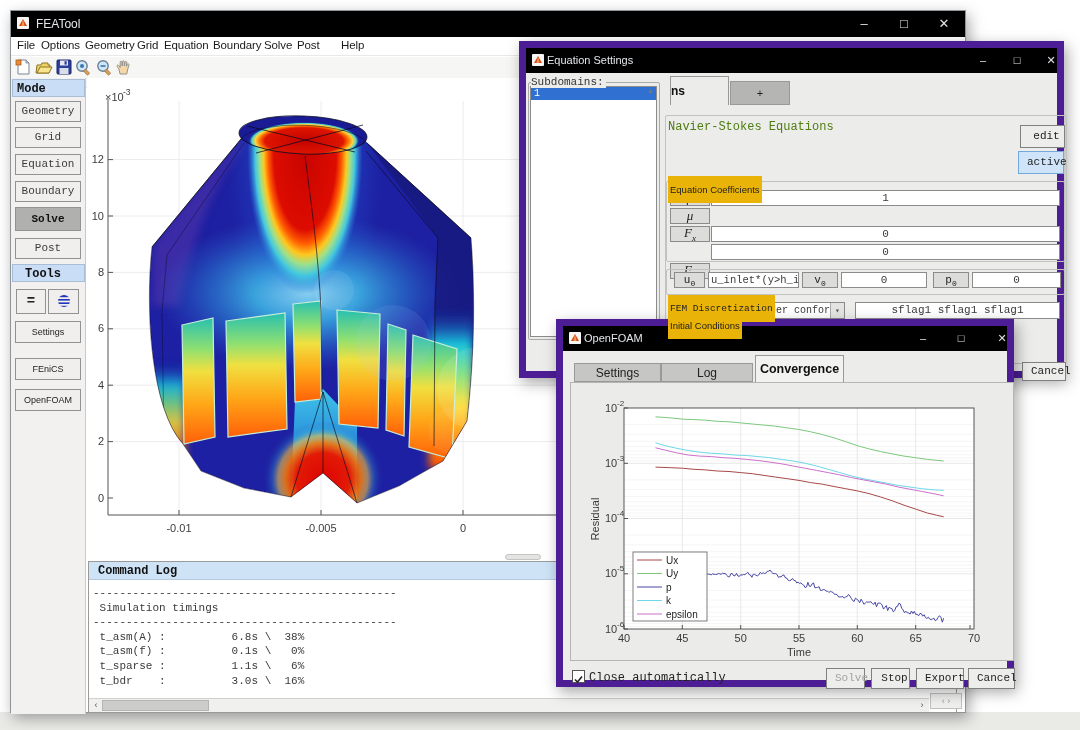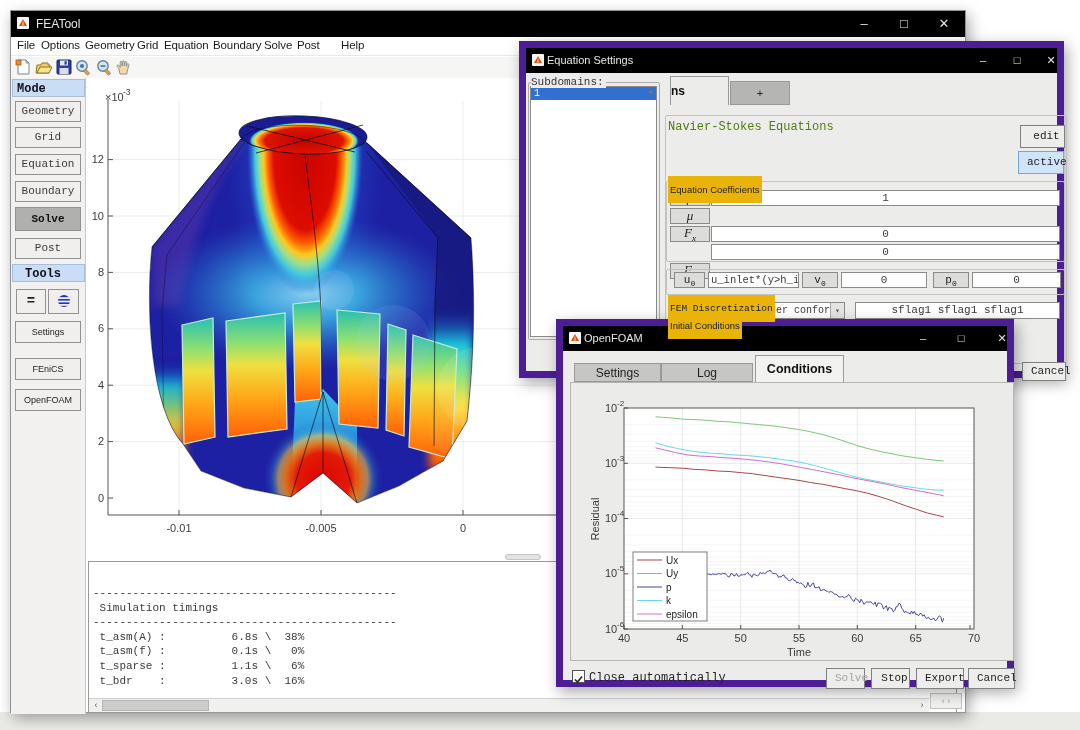--- a/index.html
+++ b/index.html
@@ -309,20 +309,21 @@
     </g>
     <g fill="none" stroke="#0a0a20" stroke-opacity="0.75" stroke-width="1">
       <ellipse cx="302" cy="134" rx="64" ry="19" transform="rotate(2 302 134)"></ellipse>
       <path d="M246,125 L354,151 M362,124 L255,152"></path>
       <path d="M240,138 L151,246 M366,142 L470,237"></path>
       <path d="M240,138 A64,19 2 0 1 366,142 L470,237 C474,290 474,350 466,420 L442,460 L398,485 L356,502 L322,472 L290,496 L243,487 L200,470 L182,443 C150,408 144,310 151,246 Z" stroke-opacity="0.5"></path>
     </g>
   </svg>
   </div>
   <div id="cmdlog">
+    <div id="cmdloghead">Command Log</div>
     <pre>----------------------------------------------
  Simulation timings
 ----------------------------------------------
  t_asm(A) :          6.8s \  38%
  t_asm(f) :          0.1s \   0%
  t_sparse :          1.1s \   6%
  t_bdr    :          3.0s \  16%</pre>
     <div id="loghsb">
       <div style="position:absolute;left:1px;top:0;width:12px;height:13px;color:#555;font-size:9px;text-align:center;line-height:13px;">‹</div>
       <div style="position:absolute;left:13px;top:1px;width:107px;height:11px;background:#cccccb;border:1px solid #b5b5b3;"></div>
@@ -397,21 +398,21 @@
           <polygon points="5,1 6.5,8 3.5,8" fill="#f79646"></polygon>
         </svg>
       </div>
     <div class="dtitle-text">OpenFOAM</div>
     <div class="wbtn" style="left:340px;font-size:11px;">–</div>
     <div class="wbtn" style="left:378px;font-size:11px;">□</div>
     <div class="wbtn" style="left:419px;font-size:11px;">✕</div>
   </div>
   <div style="position:absolute;left:11px;top:37px;width:87px;height:19px;background:#c6c6c4;border:1px solid #999;text-align:center;font-size:12px;color:#222;line-height:18px;">Settings</div>
   <div style="position:absolute;left:98px;top:37px;width:92px;height:19px;background:#c6c6c4;border:1px solid #999;text-align:center;font-size:12px;color:#222;line-height:18px;">Log</div>
-  <div style="position:absolute;left:192px;top:29px;width:89px;height:27px;background:#f2f2f0;border:1px solid #999;border-bottom:none;text-align:center;font-size:12.5px;font-weight:bold;color:#111;line-height:26px;">Conditions</div>
+  <div style="position:absolute;left:192px;top:29px;width:89px;height:27px;background:#f2f2f0;border:1px solid #999;border-bottom:none;text-align:center;font-size:12.5px;font-weight:bold;color:#111;line-height:26px;">Convergence</div>
   <div style="position:absolute;left:7px;top:56px;width:444px;height:279px;background:#ebebe9;border:1px solid #b5b5b3;"></div>
   <div id="ofplot" style="position:absolute;left:8px;top:57px;width:442px;height:277px;">
   <svg width="442" height="277" viewBox="564 376 442 277">
     <rect x="617" y="401" width="350" height="221" fill="#ffffff"></rect>
     <g stroke="#f0f0f0" stroke-width="0.7">
       <line x1="617" y1="417.6" x2="967" y2="417.6"></line>
           <line x1="617" y1="427.3" x2="967" y2="427.3"></line>
       <line x1="617" y1="434.2" x2="967" y2="434.2"></line>
           <line x1="617" y1="439.6" x2="967" y2="439.6"></line>
       <line x1="617" y1="444" x2="967" y2="444"></line>

